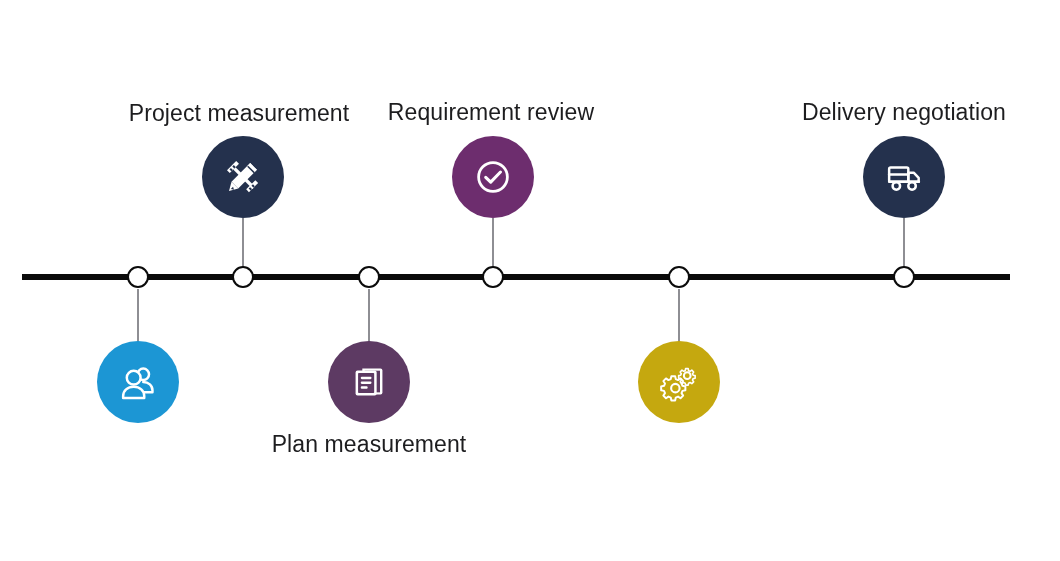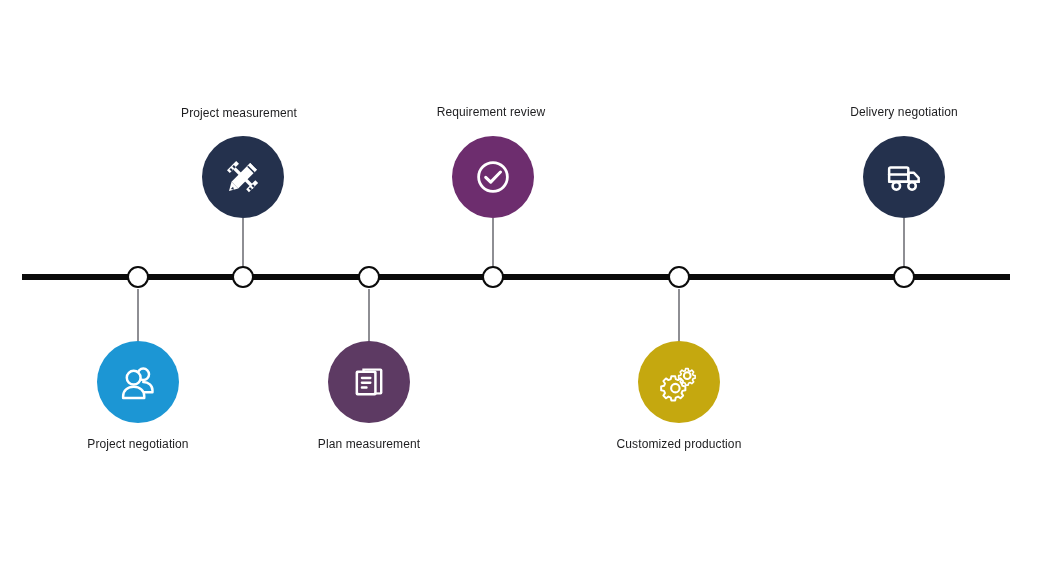--- a/index.html
+++ b/index.html
@@ -67,21 +67,21 @@
   }
   .icon-disc svg {
     display: block;
     width: 46px;
     height: 46px;
   }
 
   
   .step-label {
     position: absolute;
-    font-size: 12px;
+    font-size: 23px;
     line-height: 22px;
     color: #1d1d1f;
     white-space: nowrap;
     transform: translateX(-50%);
     letter-spacing: 0.1px;
   }
 </style>
 </head>
 <body>
 
@@ -94,21 +94,20 @@
   <div class="icon-disc" style="left:97px; top:341px; background:#1c96d4;">
     <span>
       <svg viewBox="0 0 48 48" fill="none" stroke="#ffffff" stroke-width="2.6" stroke-linecap="round" stroke-linejoin="round">
         <circle cx="29.5" cy="16" r="6"></circle>
         <path d="M29.5 24c5.5 0 9.6 3.6 9.6 8.6v2.2H30"></path>
         <circle cx="19.5" cy="19.5" r="7.2" fill="#1c96d4"></circle>
         <path d="M19.5 29c-6.4 0-11 4.1-11 9.7v2.1h22v-2.1c0-5.6-4.6-9.7-11-9.7z" fill="#1c96d4"></path>
       </svg>
     </span>
   </div>
-  <div class="step-label" style="left:138px; top:433px;">Project negotiation</div>
 
   <div class="stem" style="left:242.3px; top:218px; height:52px;"></div>
   <div class="axis-marker" style="left:232px; top:266px;"></div>
   <div class="icon-disc" style="left:202px; top:136px; background:#24314d;">
     <span>
       <svg viewBox="0 0 48 48">
         <g fill="#ffffff">
 
           <path d="M13.8 16.2 L16.2 13.8 L36.4 34.0 L34.0 36.4 Z"></path>
           <path d="M10.2 19.8 L19.8 10.2 L16.9 7.3 L7.3 16.9 Z"></path>
@@ -175,21 +174,20 @@
           <circle cx="32.6" cy="17.4" r="3.5"></circle>
         </g>
 
         <g stroke-width="2.2">
           <path d="M18.9 6.0 h4.3 l0.7 3.3 2.6 1.1 2.8-1.9 3.0 3.0 -1.9 2.8 1.1 2.6 3.3 0.7 v4.3 l-3.3 0.7 -1.1 2.6 1.9 2.8 -3.0 3.0 -2.8-1.9 -2.6 1.1 -0.7 3.3 h-4.3 l-0.7-3.3 -2.6-1.1 -2.8 1.9 -3.0-3.0 1.9-2.8 -1.1-2.6 -3.3-0.7 v-4.3 l3.3-0.7 1.1-2.6 -1.9-2.8 3.0-3.0 2.8 1.9 2.6-1.1 Z" transform="translate(-3.2,10.6) scale(0.92) translate(2,2)"></path>
           <circle cx="20.2" cy="30.4" r="4.4"></circle>
         </g>
       </svg>
     </span>
   </div>
-  <div class="step-label" style="left:679px; top:433px;">Customized production</div>
 
   <div class="stem" style="left:903.3px; top:218px; height:52px;"></div>
   <div class="axis-marker" style="left:893px; top:266px;"></div>
   <div class="icon-disc" style="left:863px; top:136px; background:#24314d;">
     <span>
       <svg viewBox="0 0 48 48">
         <g fill="none" stroke="#ffffff" stroke-width="2.6" stroke-linejoin="round" stroke-linecap="round">
 
           <rect x="8.5" y="14" width="20" height="15" rx="1.6"></rect>
 

